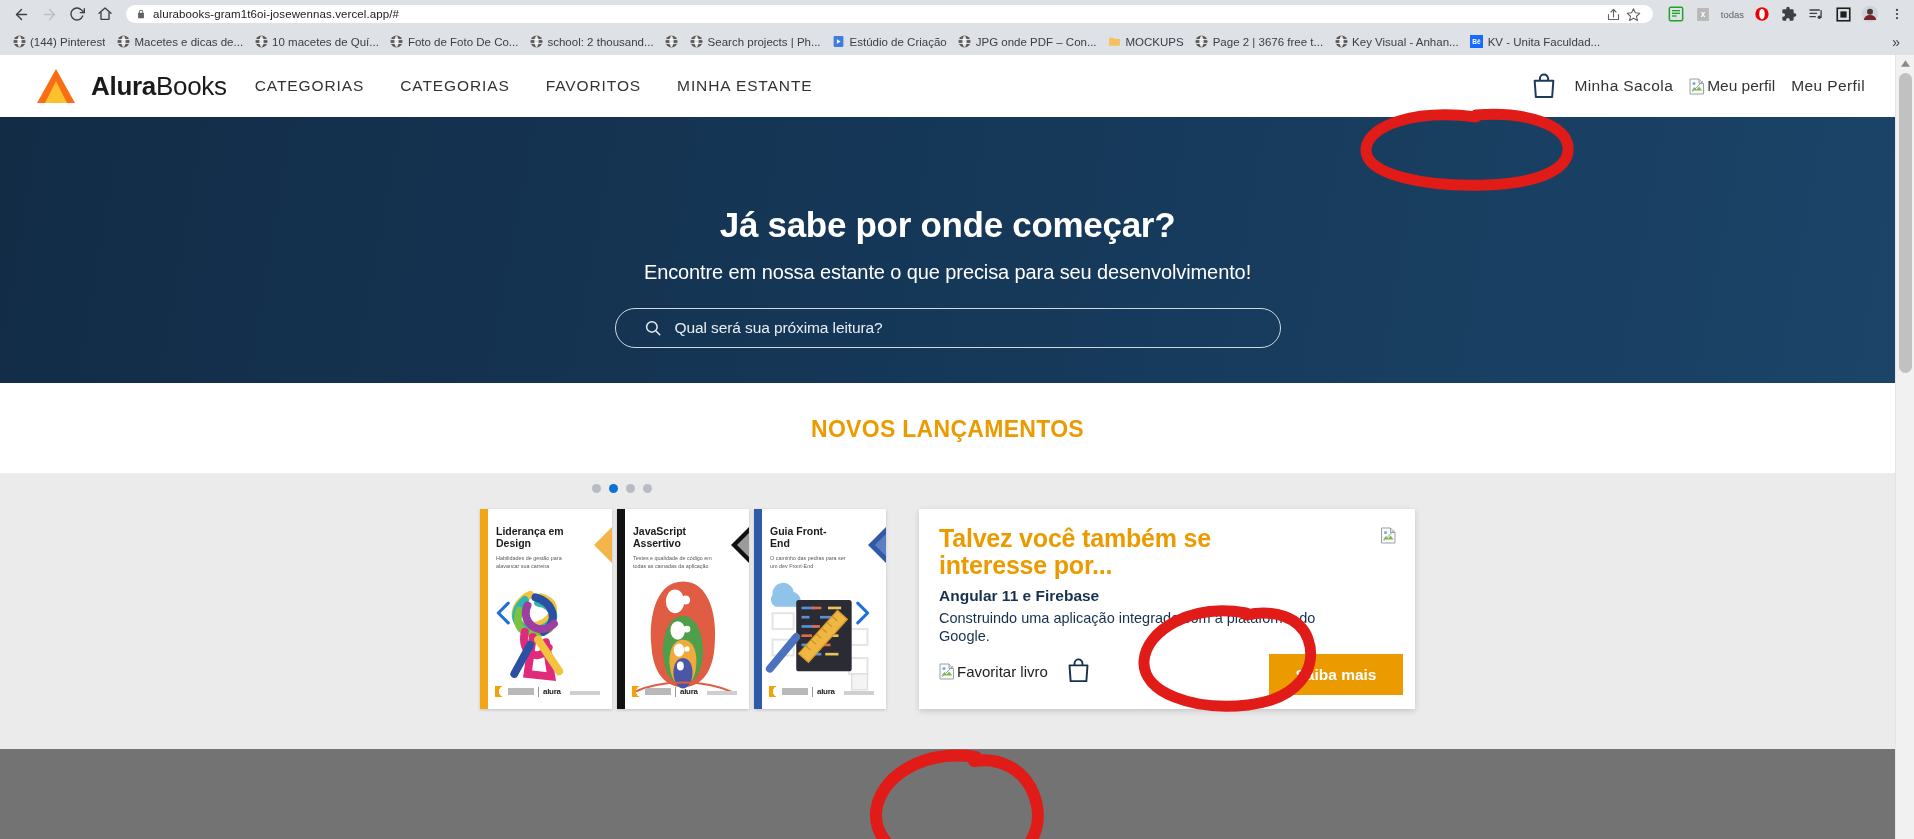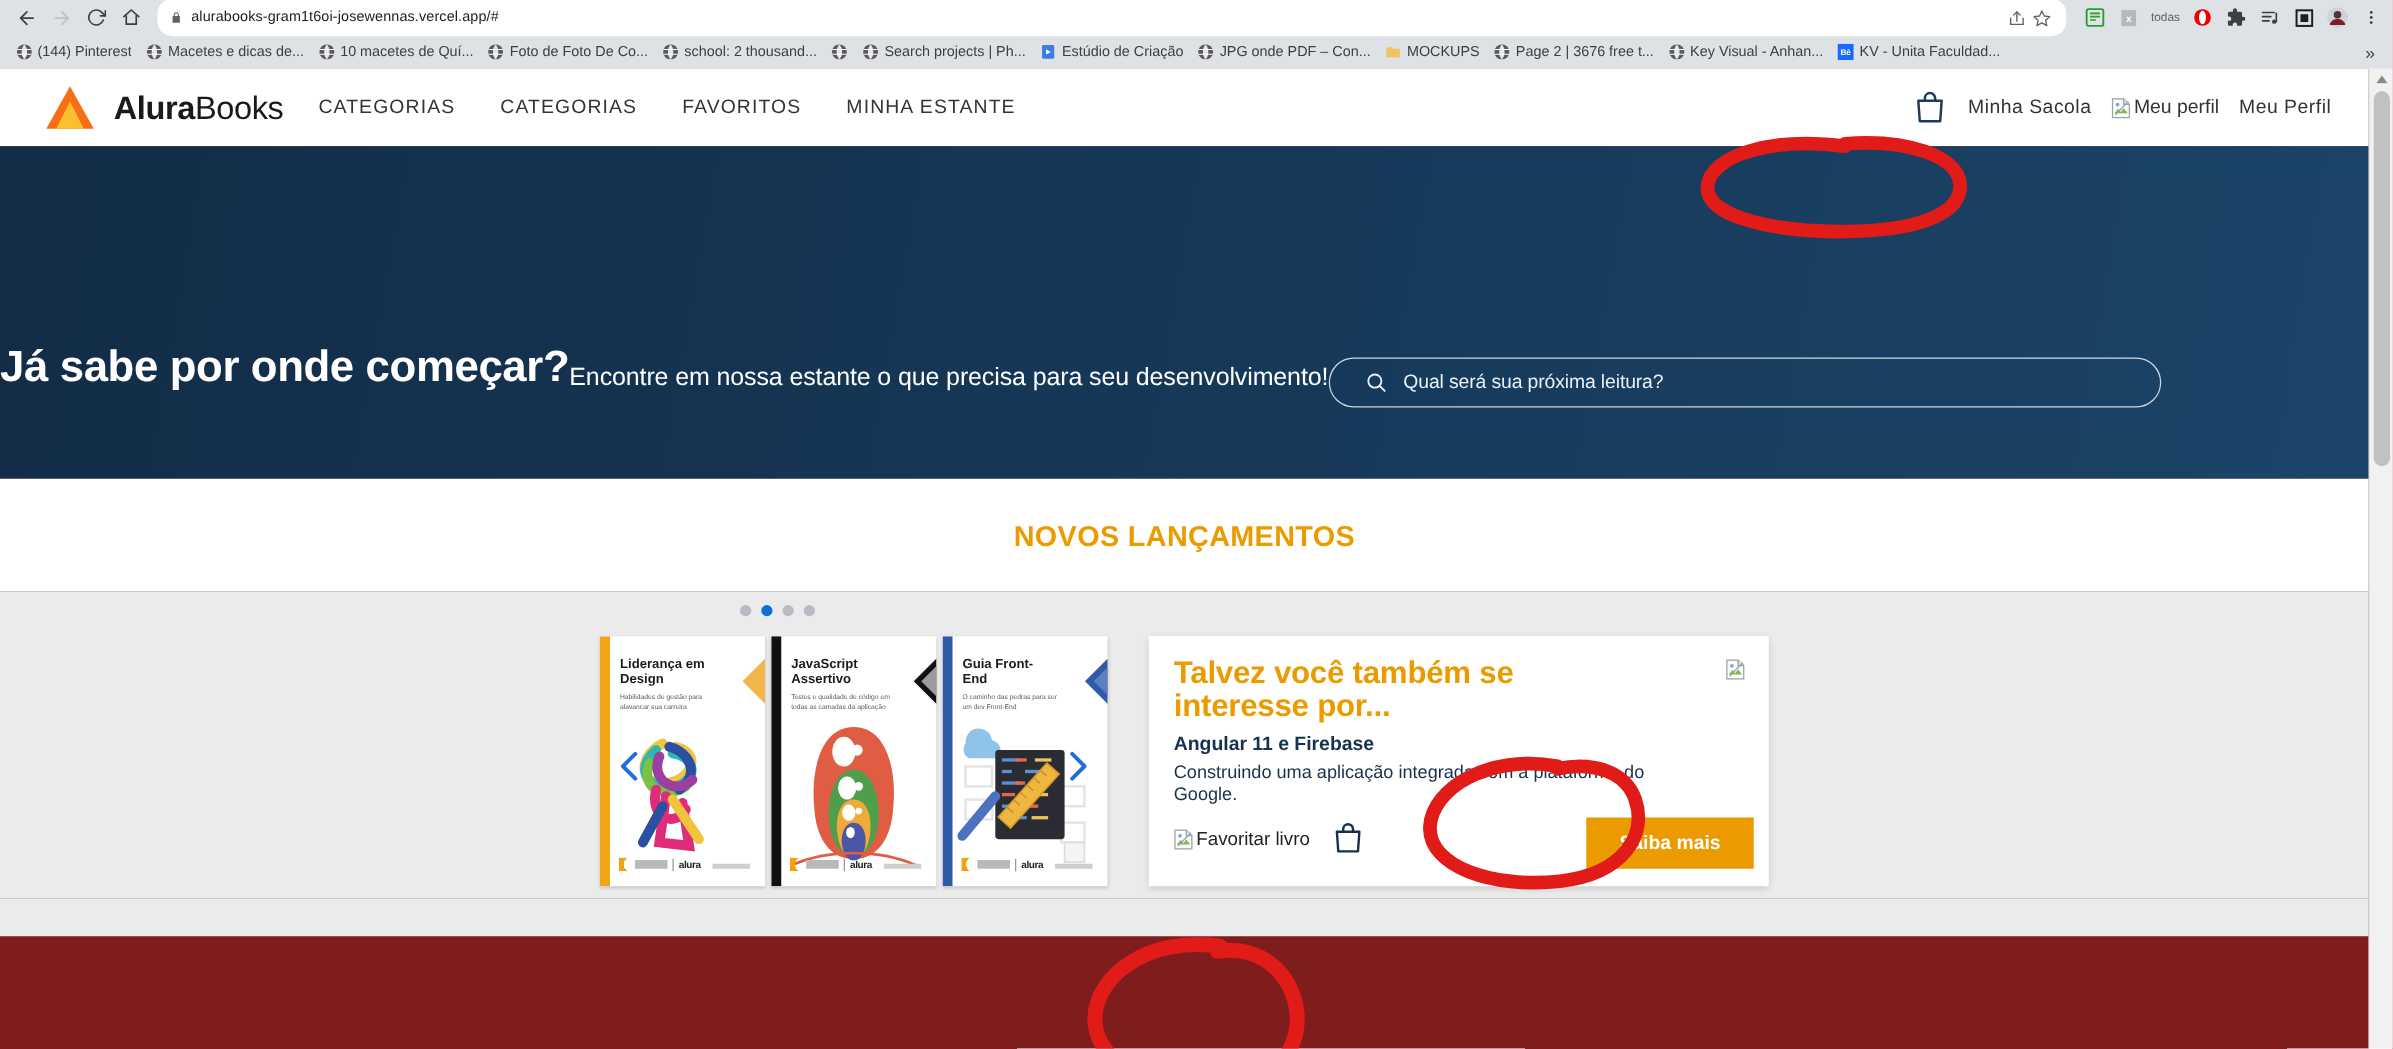--- a/index.html
+++ b/index.html
@@ -28,21 +28,21 @@
     width: 26px; height: 24px;
     display: flex; align-items: center; justify-content: center;
     border-radius: 50%;
     color: #3c4043;
     flex: none;
   }
   .nav-btn svg { display: block; }
   .nav-btn.disabled { color: #bdc1c6; }
   .omnibox {
     flex: 1;
-    height: 30px;
+    height: 18px;
     background: #fff;
     border-radius: 12px;
     display: flex;
     align-items: center;
     padding: 0 10px;
     margin-left: 6px;
     margin-right: 4px;
     gap: 7px;
     min-width: 0;
   }
@@ -105,21 +105,21 @@
     width: 1914px;
     height: 784px;
     overflow: hidden;
     background: #fff;
   }
   .page {
     width: 1895px;
     height: 784px;
     overflow: hidden;
     position: relative;
-    background: #7f1d1d;
+    background: #737373;
   }
 
   
   .site-header {
     height: 62px;
     display: flex;
     align-items: center;
     padding: 0 30px 0 34px;
     background: #fff;
   }
@@ -152,21 +152,21 @@
     color: #333;
     white-space: nowrap;
   }
   .broken-glyph { width: 16px; height: 17px; flex: none; display:block; }
 
   
   .hero {
     height: 266px;
     background: linear-gradient(100deg, #122c46 0%, #16395a 55%, #1b4468 100%);
     display: flex;
-    flex-direction: row;
+    flex-direction: column;
     align-items: center;
     padding-top: 88px;
   }
   .hero h1 {
     color: #fff;
     font-size: 35px;
     font-weight: 700;
     letter-spacing: -.3px;
   }
   .hero p {

